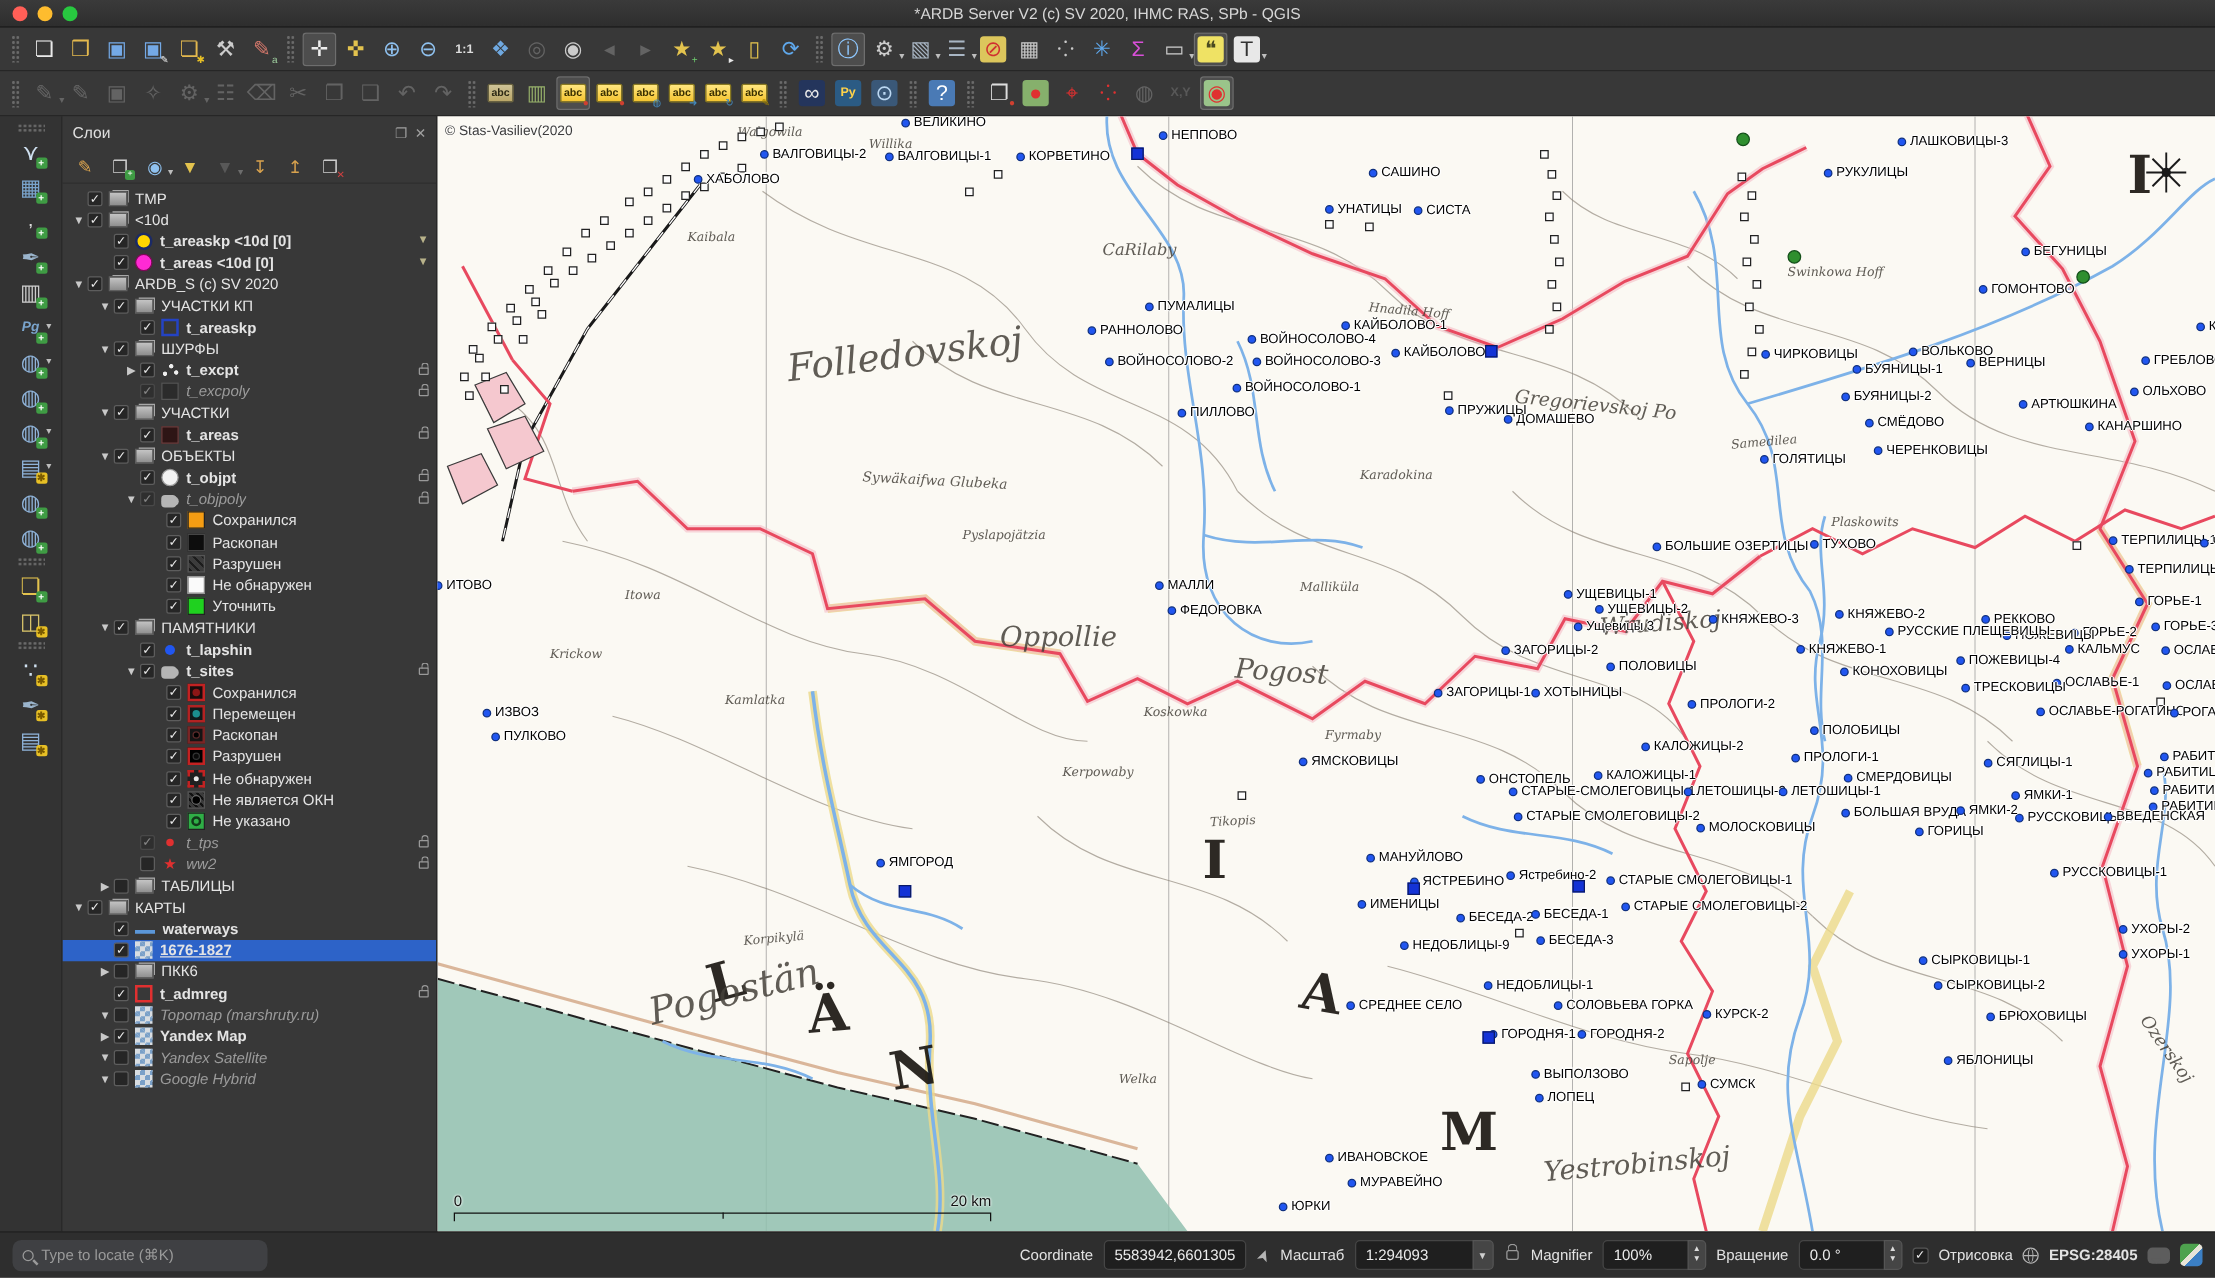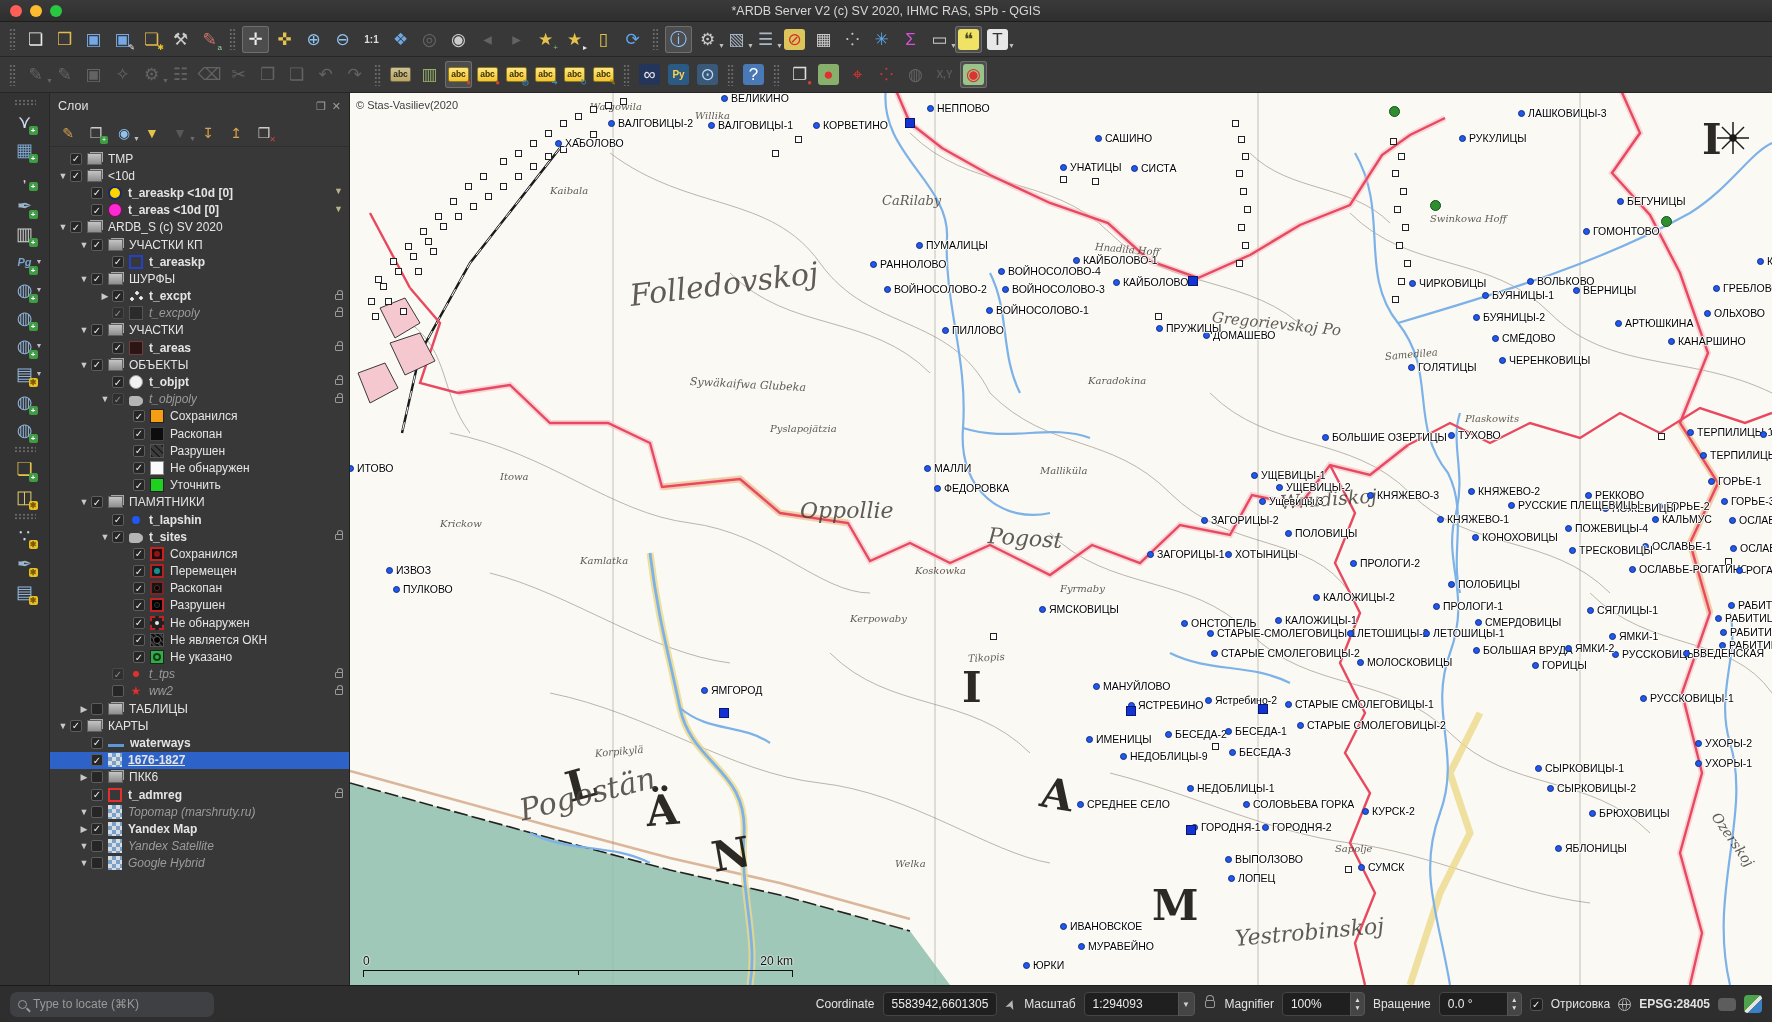--- a/index.html
+++ b/index.html
@@ -1284,21 +1284,21 @@
           <span>МАНУЙЛОВО</span>
         </div>
         <div class="mlabel" style="left: 783px; top: 612px;">
           <span class="mdot"></span>
           <span>ЯСТРЕБИНО</span>
         </div>
         <div class="mlabel" style="left: 860px; top: 607px;">
           <span class="mdot"></span>
           <span>Ястребино-2</span>
         </div>
-        <div class="mlabel" style="left: 741px; top: 630px; margin-top: 16px;">
+        <div class="mlabel" style="left: 741px; top: 630px;">
           <span class="mdot"></span>
           <span>ИМЕНИЦЫ</span>
         </div>
         <div class="mlabel" style="left: 820px; top: 641px;">
           <span class="mdot"></span>
           <span>БЕСЕДА-2</span>
         </div>
         <div class="mlabel" style="left: 880px; top: 638px;">
           <span class="mdot"></span>
           <span>БЕСЕДА-1</span>

